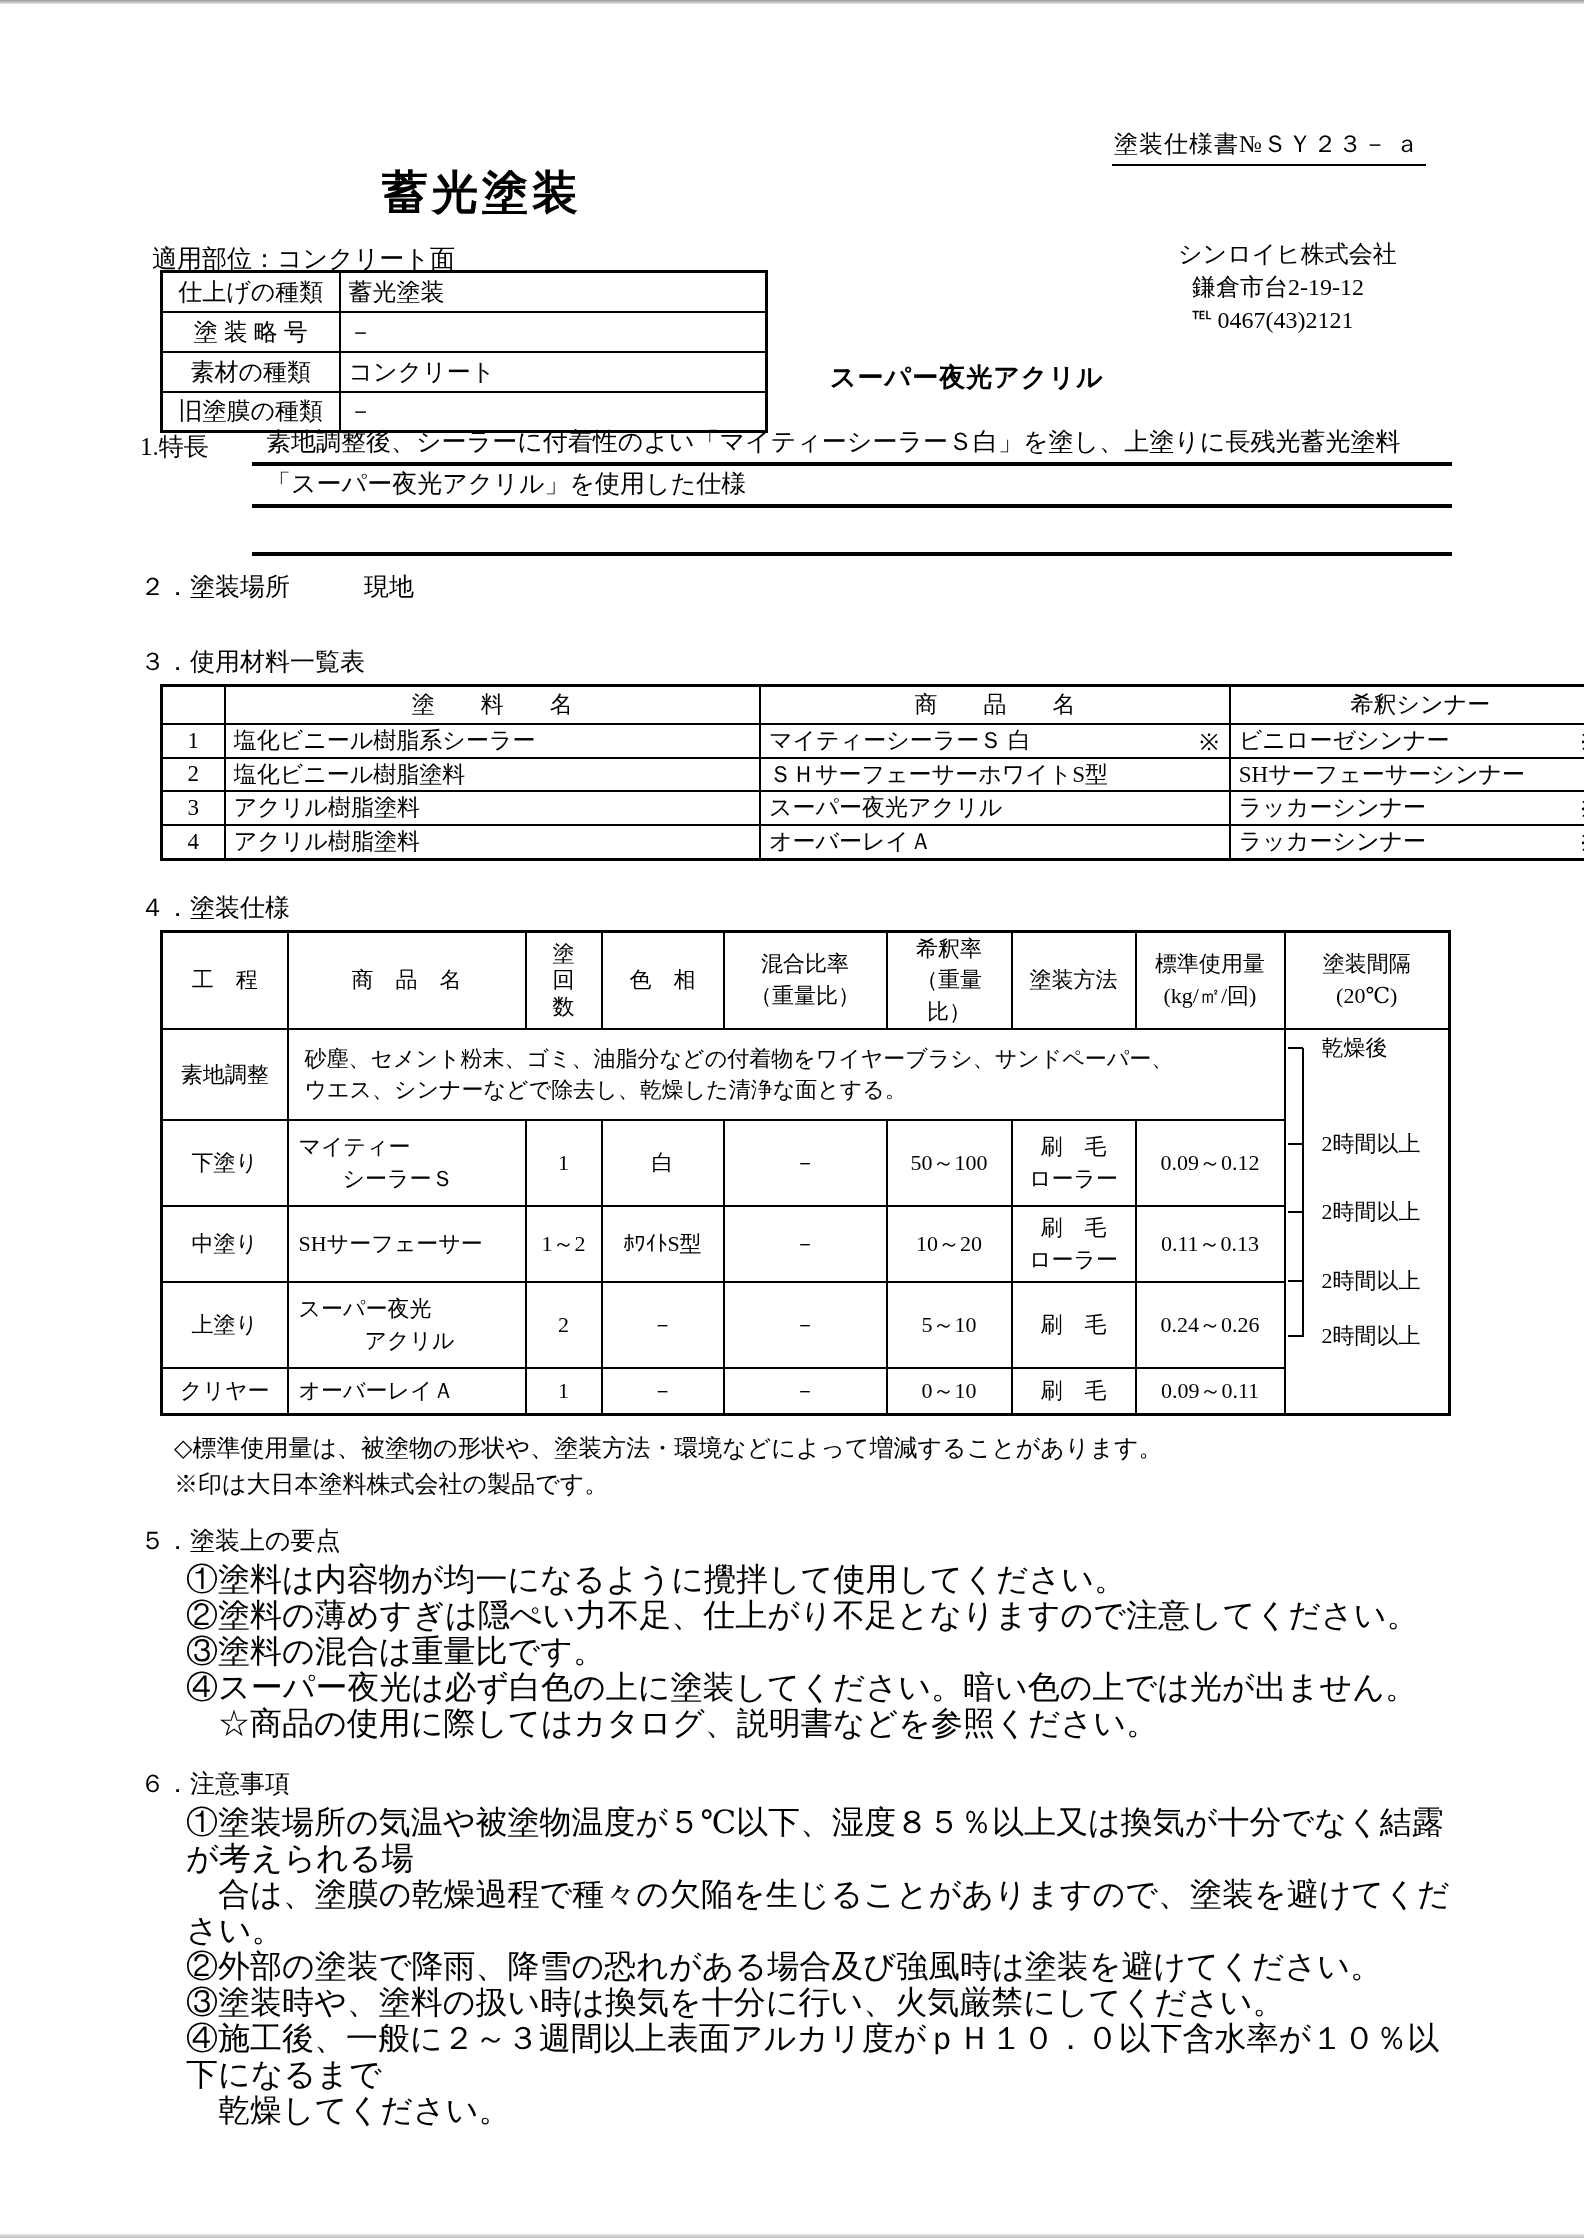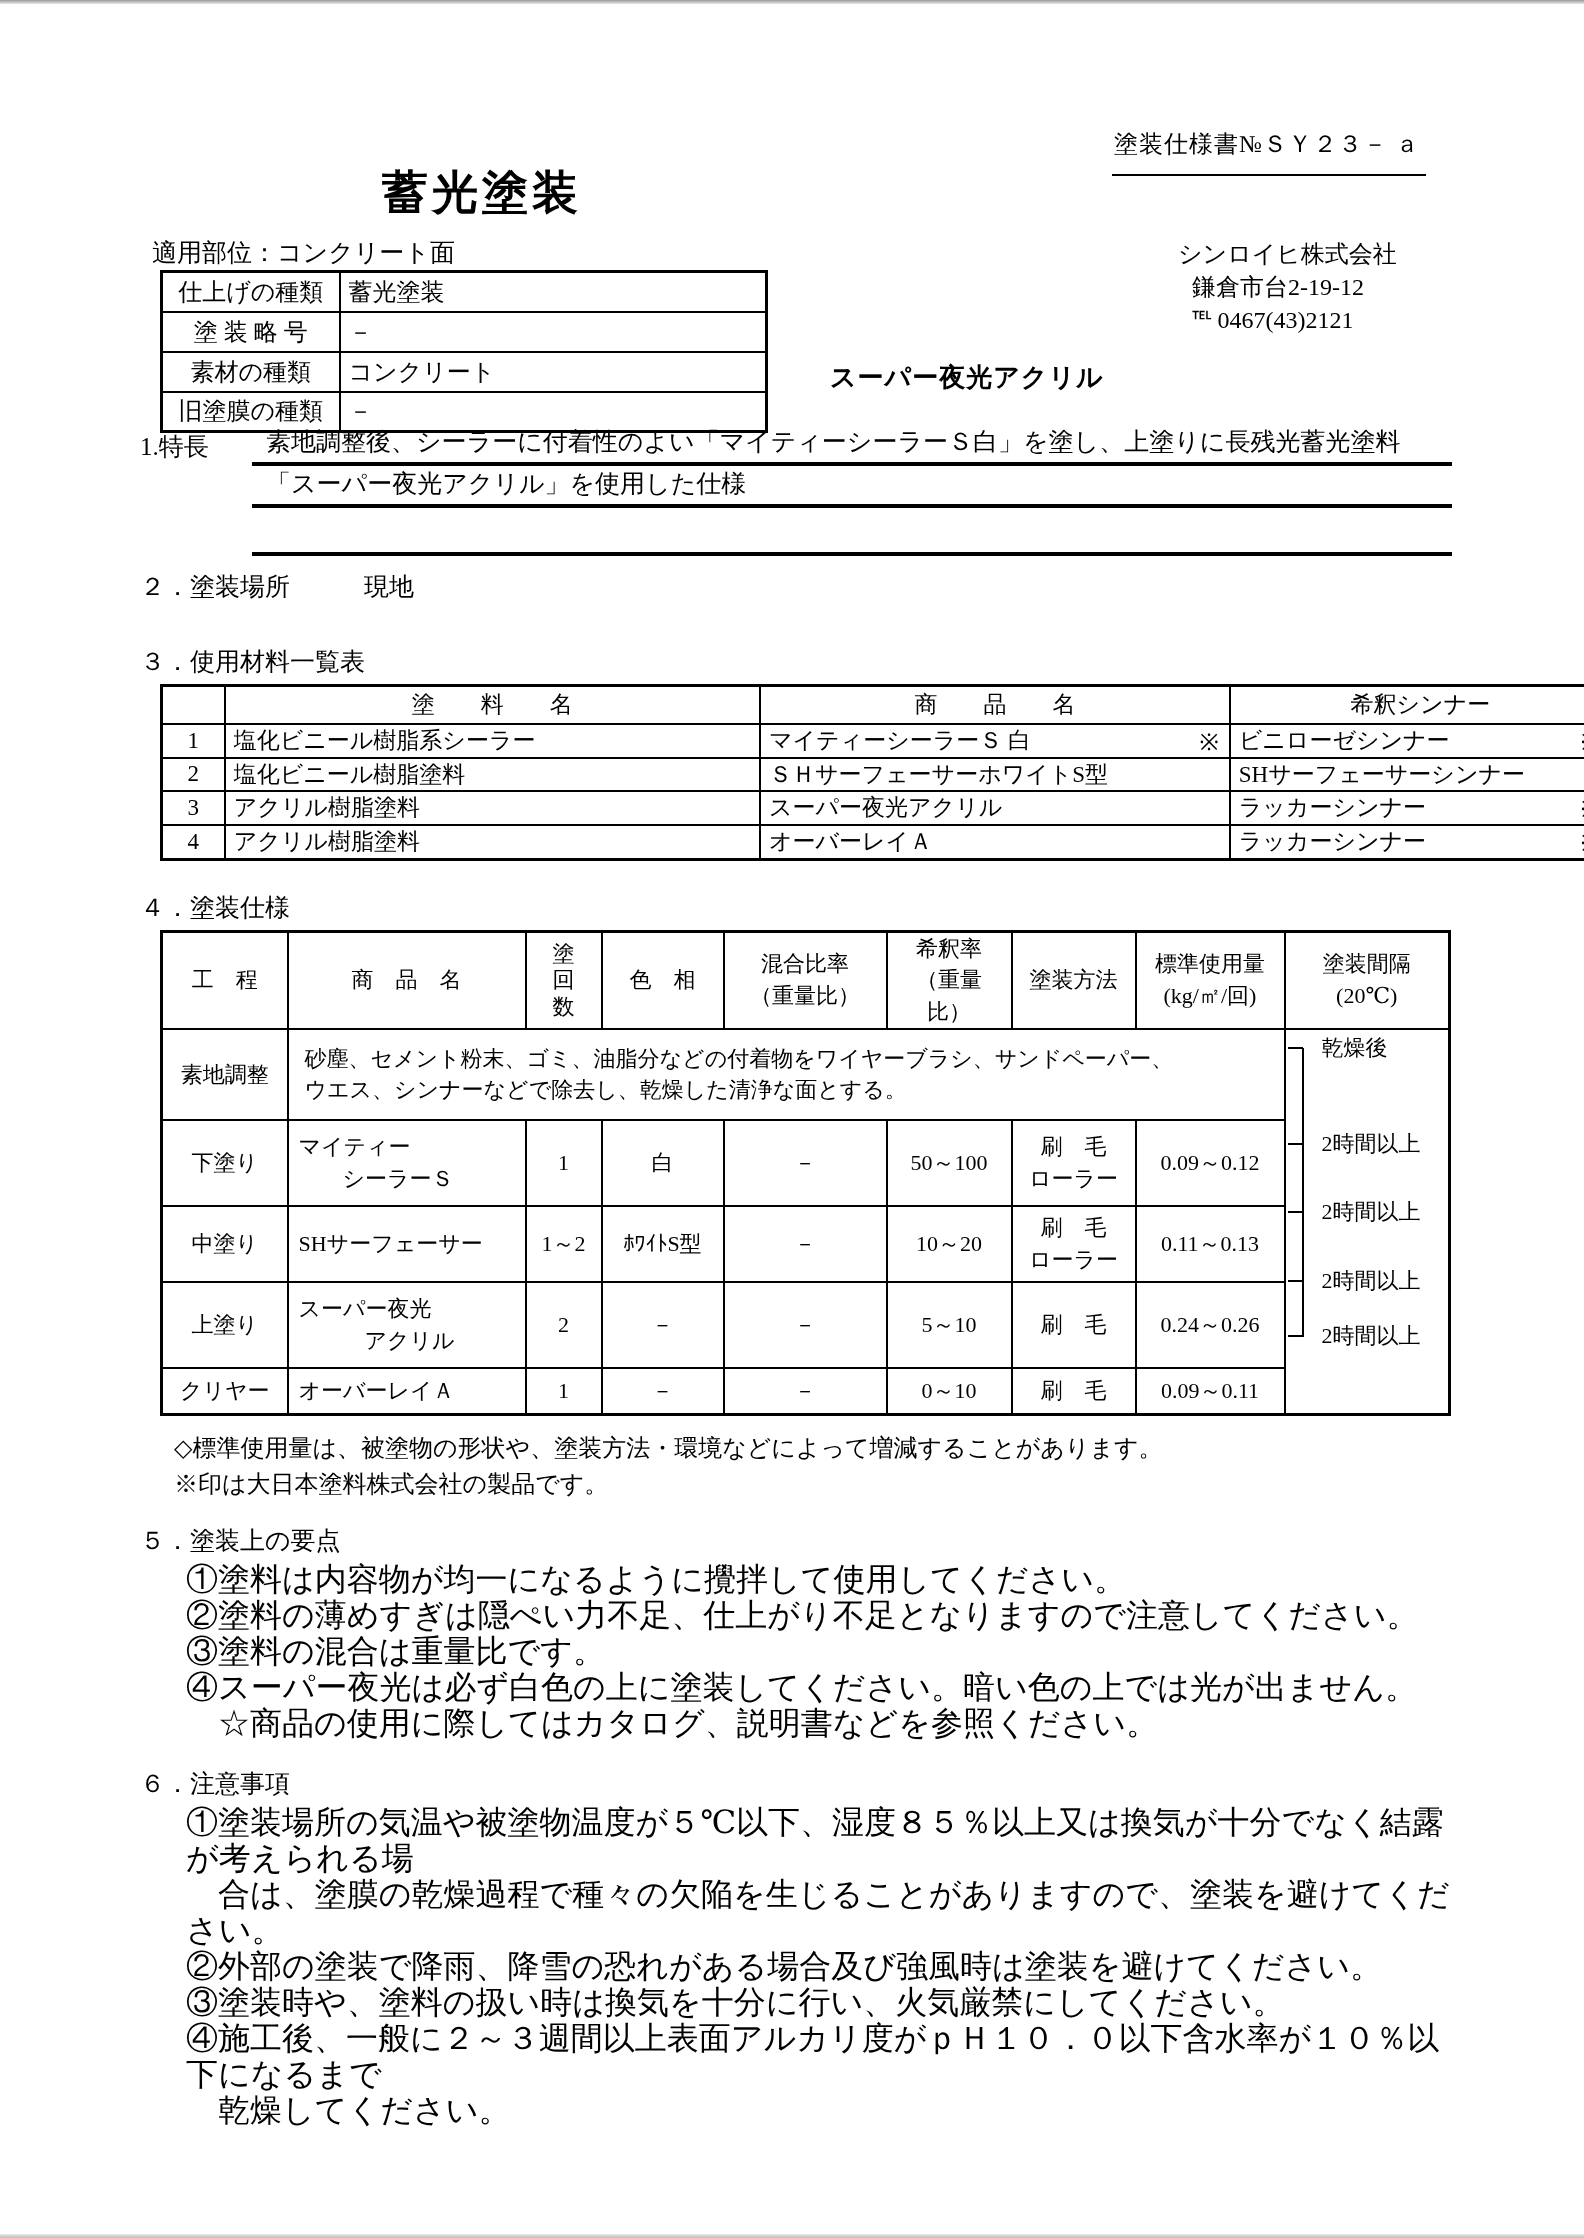--- a/index.html
+++ b/index.html
@@ -11,24 +11,24 @@
     color:#000;
     overflow:hidden;
   }
   .page-edge-top{position:absolute;top:0;left:0;width:100%;height:4px;
     background:linear-gradient(#9a9a9a,#e8e8e8);}
   .page-edge-bottom{position:absolute;bottom:0;left:0;width:100%;height:4px;
     background:linear-gradient(#e8e8e8,#bdbdbd);}
 
   
   .spec-no{position:absolute;top:128px;right:158px;font-size:24px;
-    border-bottom:2px solid #000;padding:0 6px 14px 2px;letter-spacing:1px;}
+    border-bottom:2px solid #000;padding:0 6px 4px 2px;letter-spacing:1px;}
   .doc-title{position:absolute;top:162px;left:382px;font-size:46px;font-weight:bold;
     font-family:"Liberation Sans","DejaVu Sans",sans-serif;letter-spacing:4px;margin:0;}
-  .applicable{position:absolute;top:236px;left:152px;font-size:25px;}
+  .applicable{position:absolute;top:242px;left:152px;font-size:25px;}
   .company{position:absolute;top:238px;left:1178px;font-size:24px;line-height:33px;}
   .company .addr{padding-left:14px;}
   .company .tel{padding-left:14px;}
   .product-bold{position:absolute;top:360px;left:830px;font-size:26px;font-weight:bold;
     font-family:"Liberation Sans","DejaVu Sans",sans-serif;letter-spacing:1px;}
 
   table{border-collapse:collapse;table-layout:fixed;}
   td,th{border:2px solid #000;font-weight:normal;box-sizing:border-box;
     overflow:hidden;padding:0 8px;}
 

